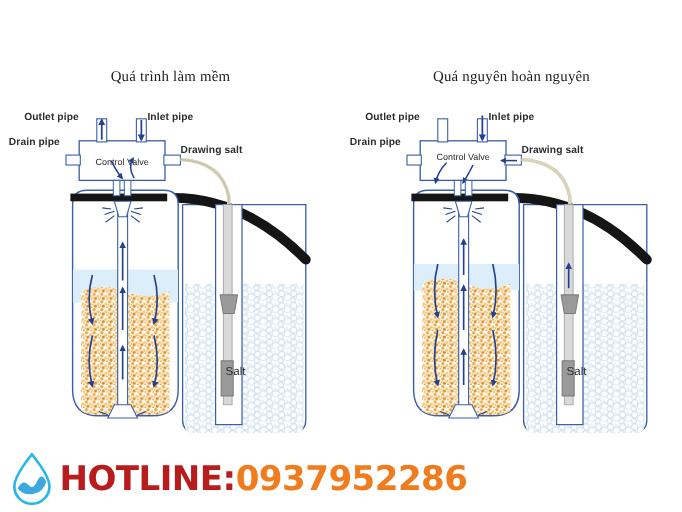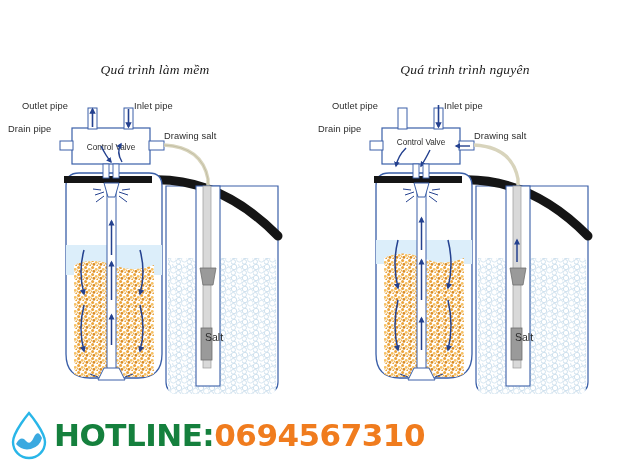--- a/index.html
+++ b/index.html
@@ -9,47 +9,47 @@
   }
   .stage{position:absolute;inset:0;}
 
   .diagram{position:absolute;top:0;width:310px;height:410px;}
   .diagram.left{left:0;}
   .diagram.right{left:310px;}
 
   .title{
     position:absolute;top:62px;left:0;width:310px;text-align:center;
     font-family:"Liberation Serif",serif;font-size:13.5px;color:#1b1b1b;
-    letter-spacing:.2px;white-space:nowrap;font-style:italic;
+    letter-spacing:.2px;white-space:nowrap;
   }
 
   .lbl{
     position:absolute;font-size:9.3px;color:#2b2b2b;white-space:nowrap;
-    font-weight:normal;font-family:"Liberation Sans",sans-serif;
+    font-weight:bold;font-family:"Liberation Sans",sans-serif;
     letter-spacing:.1px;
   }
   .lbl-outlet{top:101px;left:22px;}
   .lbl-inlet{top:101px;left:134px;}
   .lbl-drain{top:124px;left:8px;text-align:right;}
   .lbl-draw{top:131px;left:164px;}
 
   .svgwrap{position:absolute;top:0;left:0;width:310px;height:410px;}
 
   
   .hotline{
     position:absolute;left:0;top:405px;width:620px;height:60px;
     display:flex;align-items:center;
   }
   .droplet{position:relative;width:42px;height:50px;margin-left:8px;flex:0 0 auto;}
   .hot-text{
     font-family:"DejaVu Sans",sans-serif;font-weight:bold;
     font-size:31px;letter-spacing:-0.5px;line-height:1;
     margin-left:4px;display:flex;align-items:baseline;
   }
-  .hot-word{color:#15803d;}
+  .hot-word{color:#b91c1c;}
   .hot-num{color:#f07c1e;}
 </style>
 </head>
 <body>
 
 <div class="stage">
 
   <div class="diagram left">
     <div class="title">Quá trình làm mềm</div>
 
@@ -170,21 +170,21 @@
       <rect x="203" y="186" width="8" height="182" fill="#d9d9d9" stroke="#9a9a9a" stroke-width="0.7"></rect>
 
       <path d="M200,268 h16 l-3,17 h-10 z" fill="#9a9a9a" stroke="#6f6f6f" stroke-width="0.8"></path>
       <rect x="201" y="328" width="11" height="32" fill="#9a9a9a" stroke="#6f6f6f" stroke-width="0.8"></rect>
 
       <text x="205" y="341" font-family="Liberation Sans, sans-serif" font-size="10.5" fill="#2b2b2b">Salt</text>
     </svg>
   </div>
 
   <div class="diagram right">
-    <div class="title">Quá trình trình nguyên</div>
+    <div class="title">Quá nguyên hoàn nguyên</div>
 
     <span class="lbl lbl-outlet">Outlet pipe</span>
     <span class="lbl lbl-inlet">Inlet pipe</span>
     <span class="lbl lbl-drain">Drain pipe</span>
     <span class="lbl lbl-draw">Drawing salt</span>
 
     <svg class="svgwrap" viewBox="0 0 310 410">
       <defs>
         <pattern id="resinR" width="7" height="7" patternUnits="userSpaceOnUse">
           <rect width="7" height="7" fill="#ffffff"></rect>
@@ -289,17 +289,17 @@
 
   <div class="hotline">
     <div class="droplet">
       <svg viewBox="0 0 42 50" width="42" height="50">
         <path d="M21,3 C21,3 5,22 5,32 a16,16 0 0 0 32,0 C37,22 21,3 21,3 z" fill="#ffffff" stroke="#29b6e8" stroke-width="2.4"></path>
         <path d="M8,34 q5,-9 10,-3 q4,5 8,-4 q4,-8 8,1 a15,15 0 0 1 -26,6 z" fill="#3aa9e0"></path>
       </svg>
     </div>
     <div class="hot-text">
       <span class="hot-word">HOTLINE:</span>
-      <span class="hot-num">0694567310</span>
+      <span class="hot-num">0937952286</span>
     </div>
   </div>
 
 </div>
 
 </body></html>

